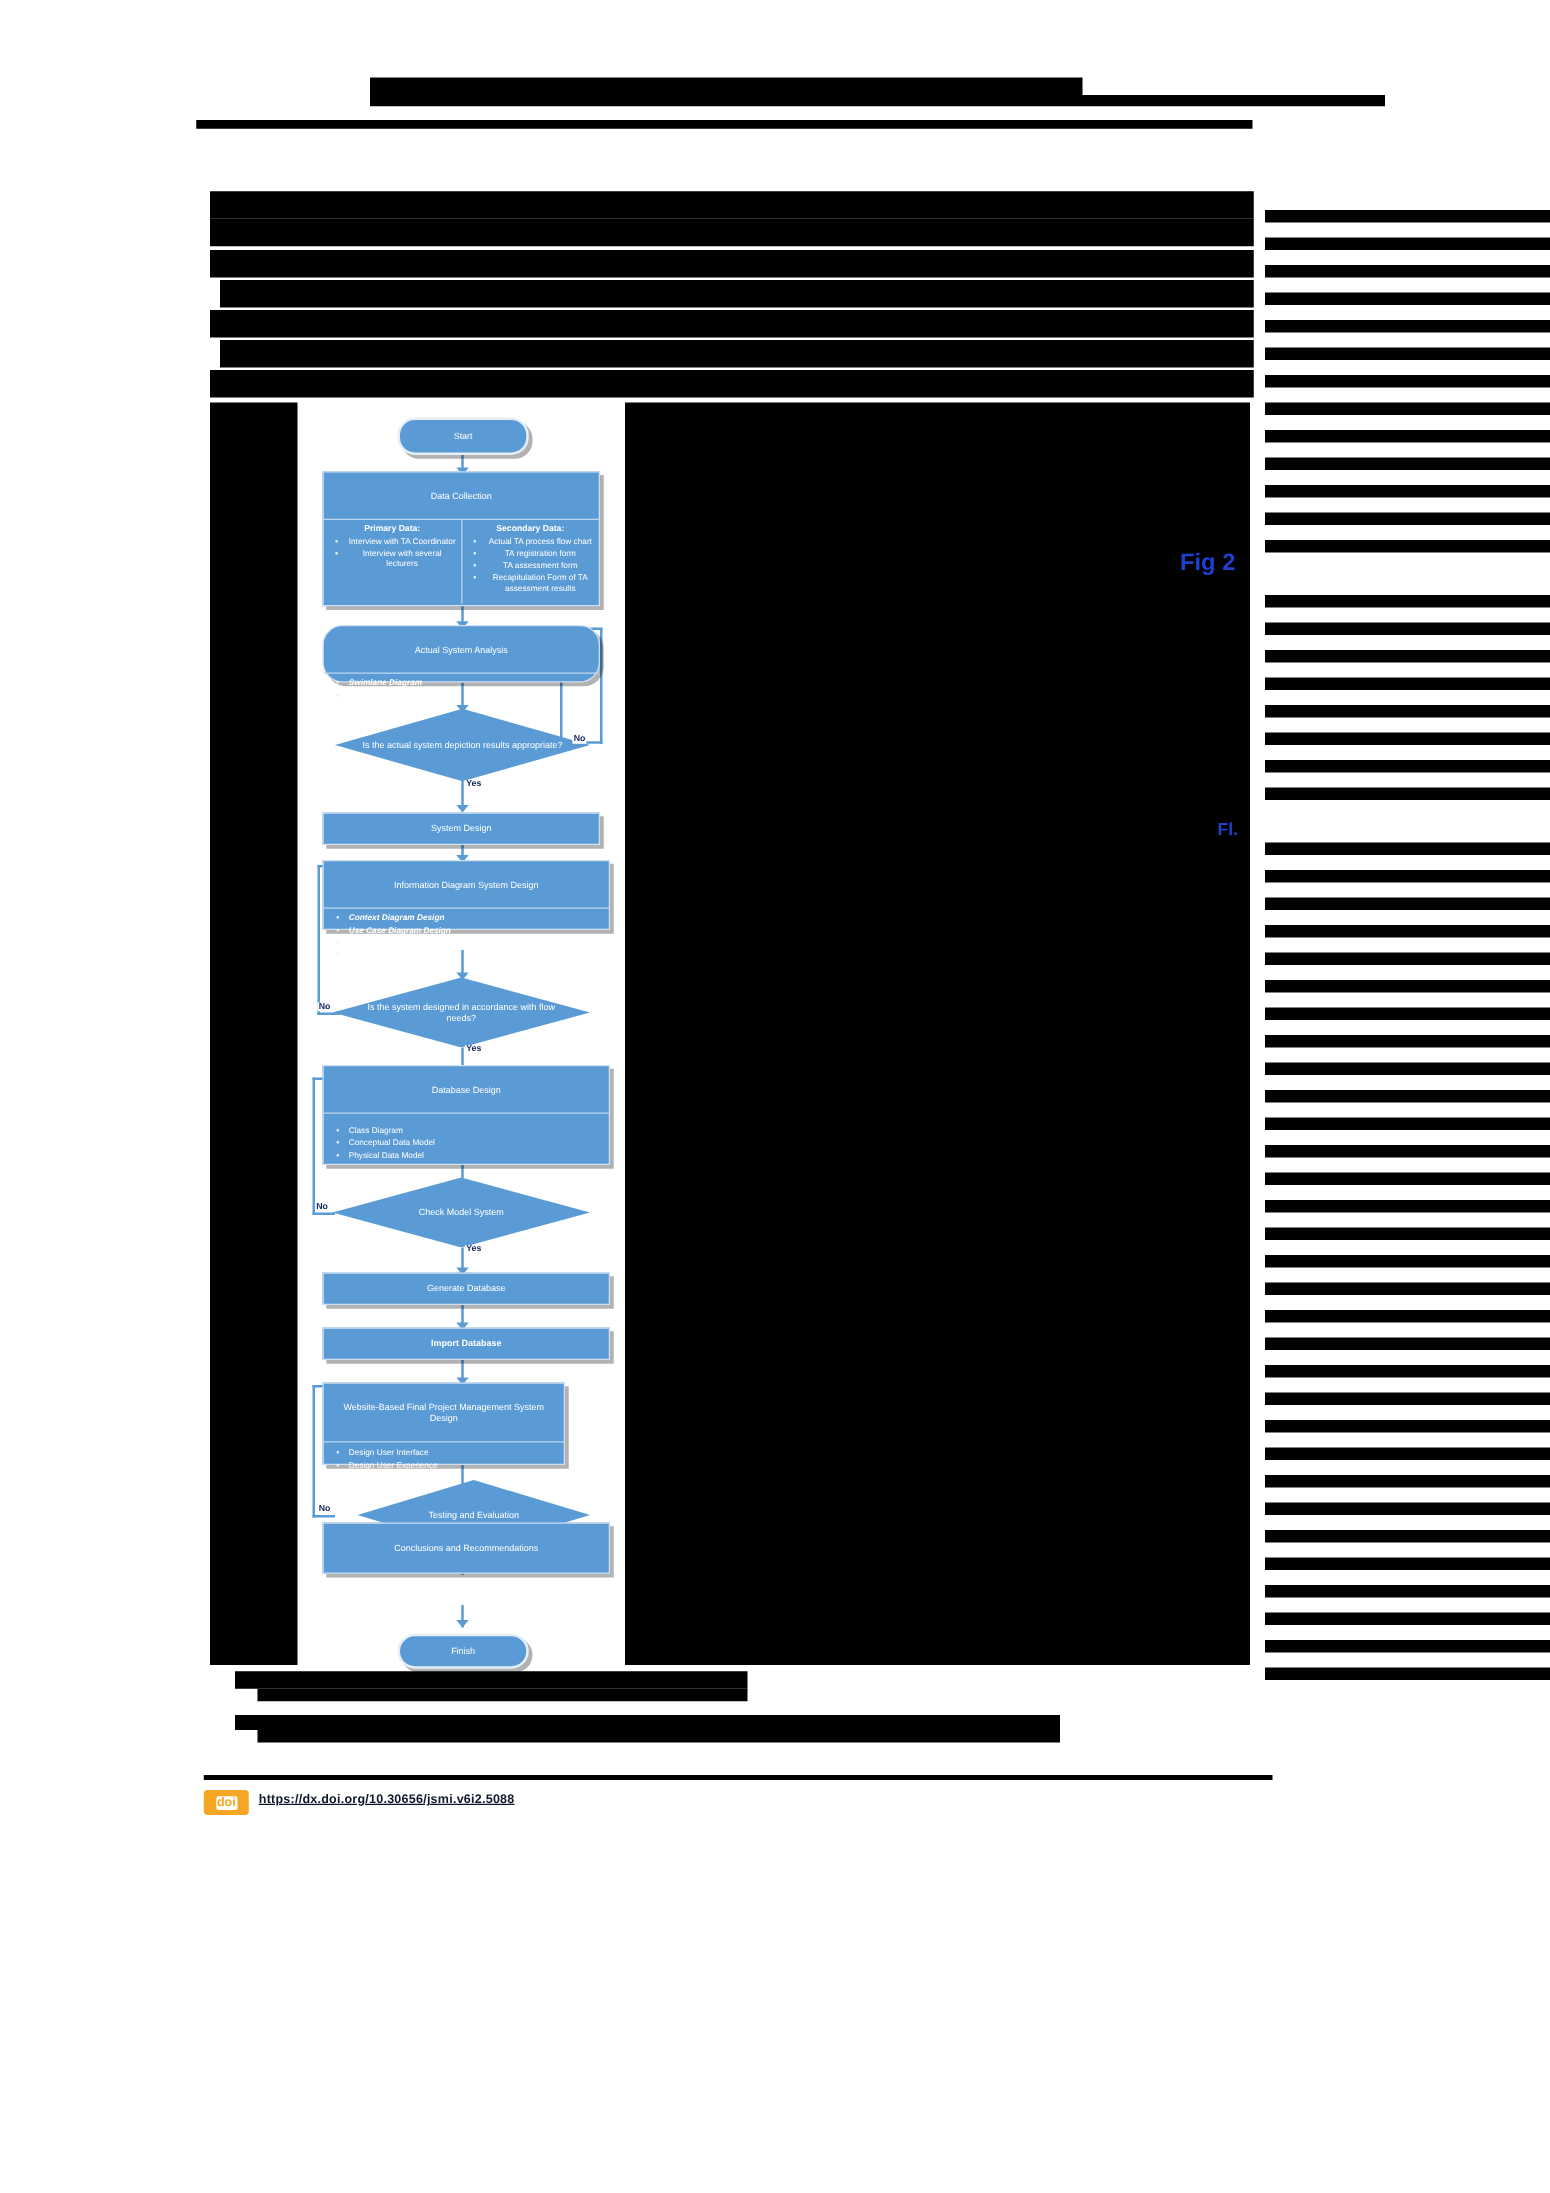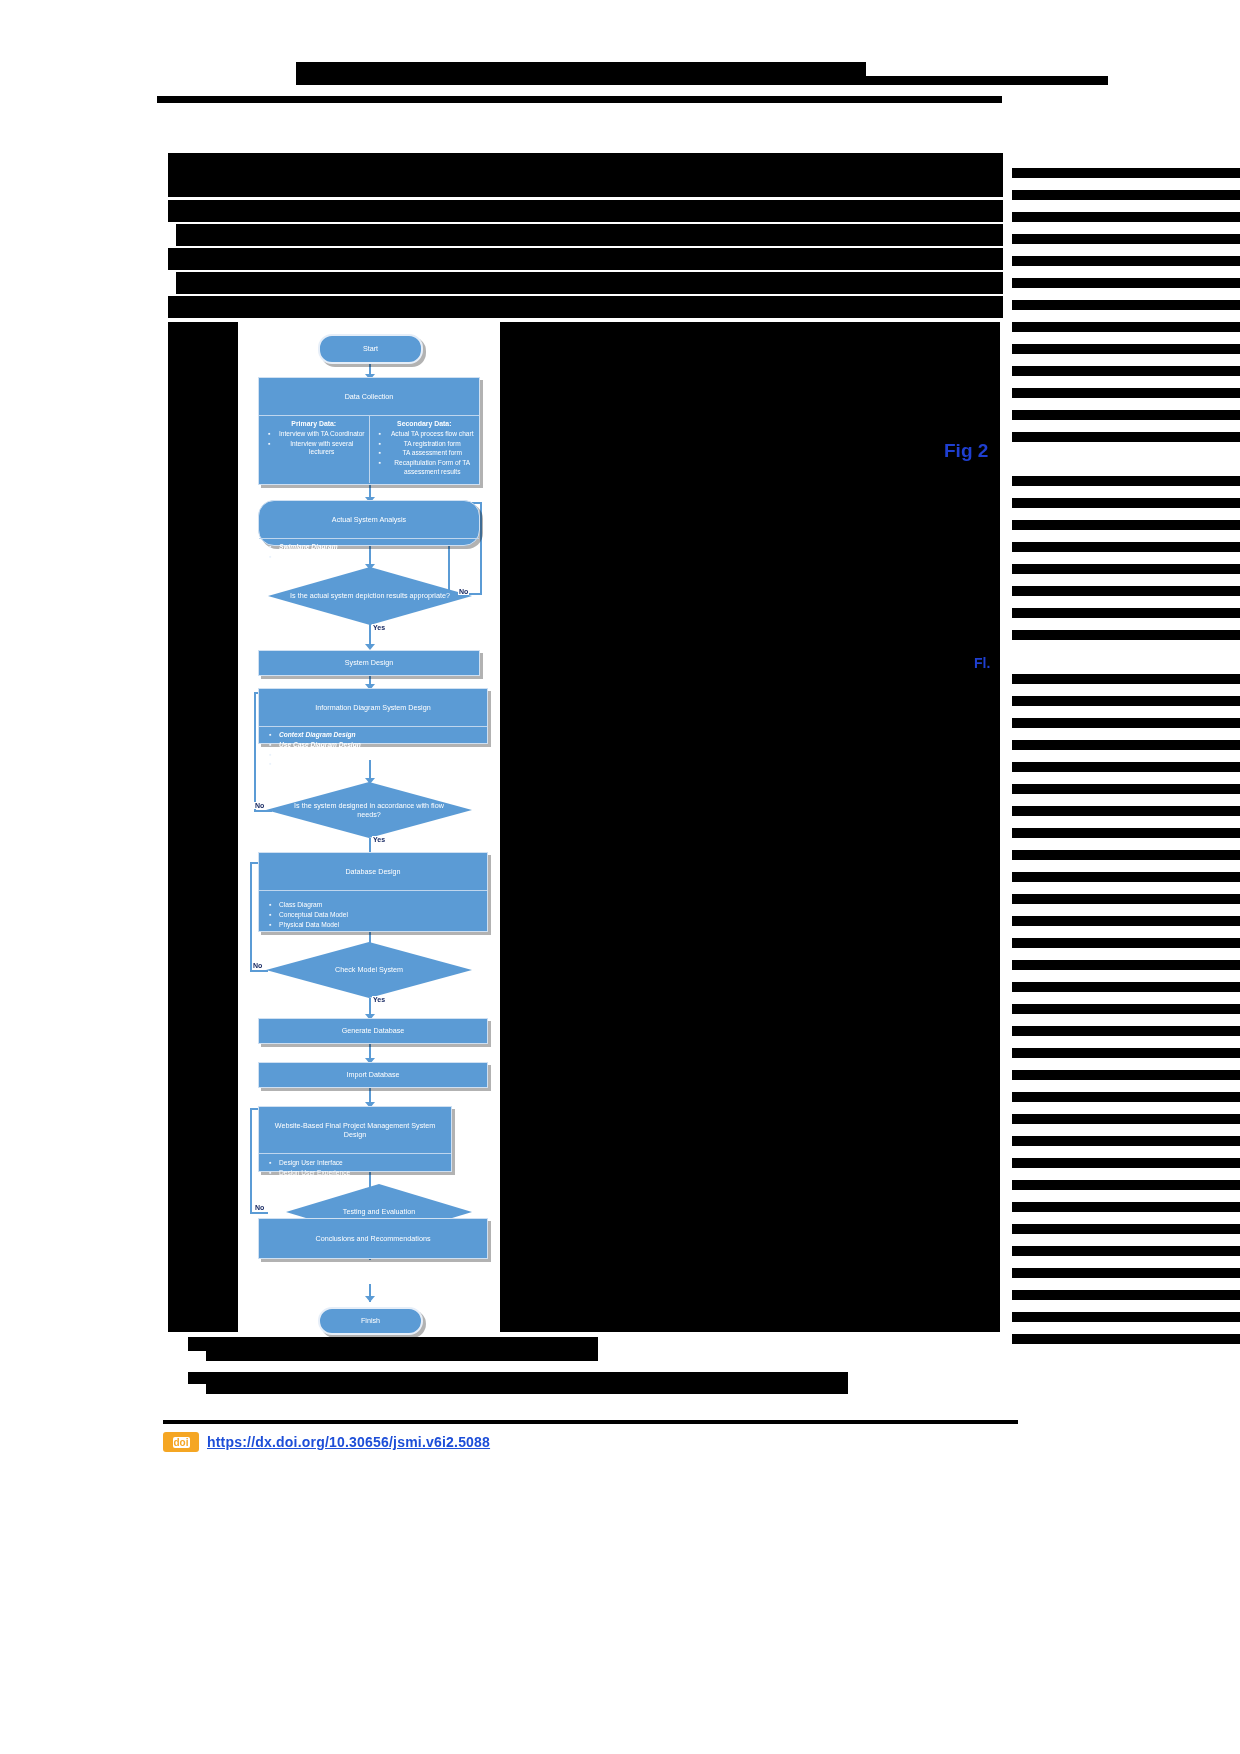--- a/index.html
+++ b/index.html
@@ -37,21 +37,21 @@
      color:#fff;font-size:7.2px;line-height:1.3;text-align:center;padding:0 18px;box-sizing:border-box;}
 
   
   .conn{position:absolute;background:#5b9bd5;}
   .arrow{position:absolute;width:0;height:0;border-left:5px solid transparent;
          border-right:5px solid transparent;border-top:6px solid #5b9bd5;}
   .lbl{position:absolute;font-size:7px;font-weight:bold;color:#11235e;background:#fff;padding:0 1px;}
 
   
   .figlabel{position:absolute;color:#1f3fd0;font-weight:bold;}
-  .doi{position:absolute;left:207px;top:1434px;color:#1d4ed8;font-weight:bold;font-size:14px;
+  .doi{position:absolute;left:207px;top:1434px;color:#0f172a;font-weight:bold;font-size:10px;
        text-decoration:underline;letter-spacing:.2px;}
   .doibadge{position:absolute;left:163px;top:1432px;width:36px;height:20px;border-radius:3px;
        background:#f5a623;color:#fff;font-size:10px;font-weight:bold;display:flex;
        align-items:center;justify-content:center;}
   .doibadge .d{background:#fff;color:#f5a623;border-radius:2px;padding:0 1px;}
 </style>
 </head>
 <body>
 
 <div class="page">
@@ -275,21 +275,21 @@
     </div>
     <div class="lbl" style="left:16px;top:640px;">No</div>
     <div class="lbl" style="left:136px;top:674px;">Yes</div>
 
     <div class="node" style="left:22px;top:696px;width:230px;height:26px;">
       <div class="center">
           <span>Generate Database</span>
         </div>
     </div>
 
-    <div class="node" style="left:22px;top:740px;width:230px;height:26px;">
+    <div class="node" style="left:22px;top:740px;width:230px;height:26px;font-weight:bold;">
       <div class="center">
           <span>Import Database</span>
         </div>
     </div>
 
     <div class="node" style="left:22px;top:784px;width:194px;height:66px;">
       <div class="hdr">Website-Based Final Project Management System Design</div>
       <div class="body" style="padding-top:5px;">
         <ul>
           <li>Design User Interface</li>

